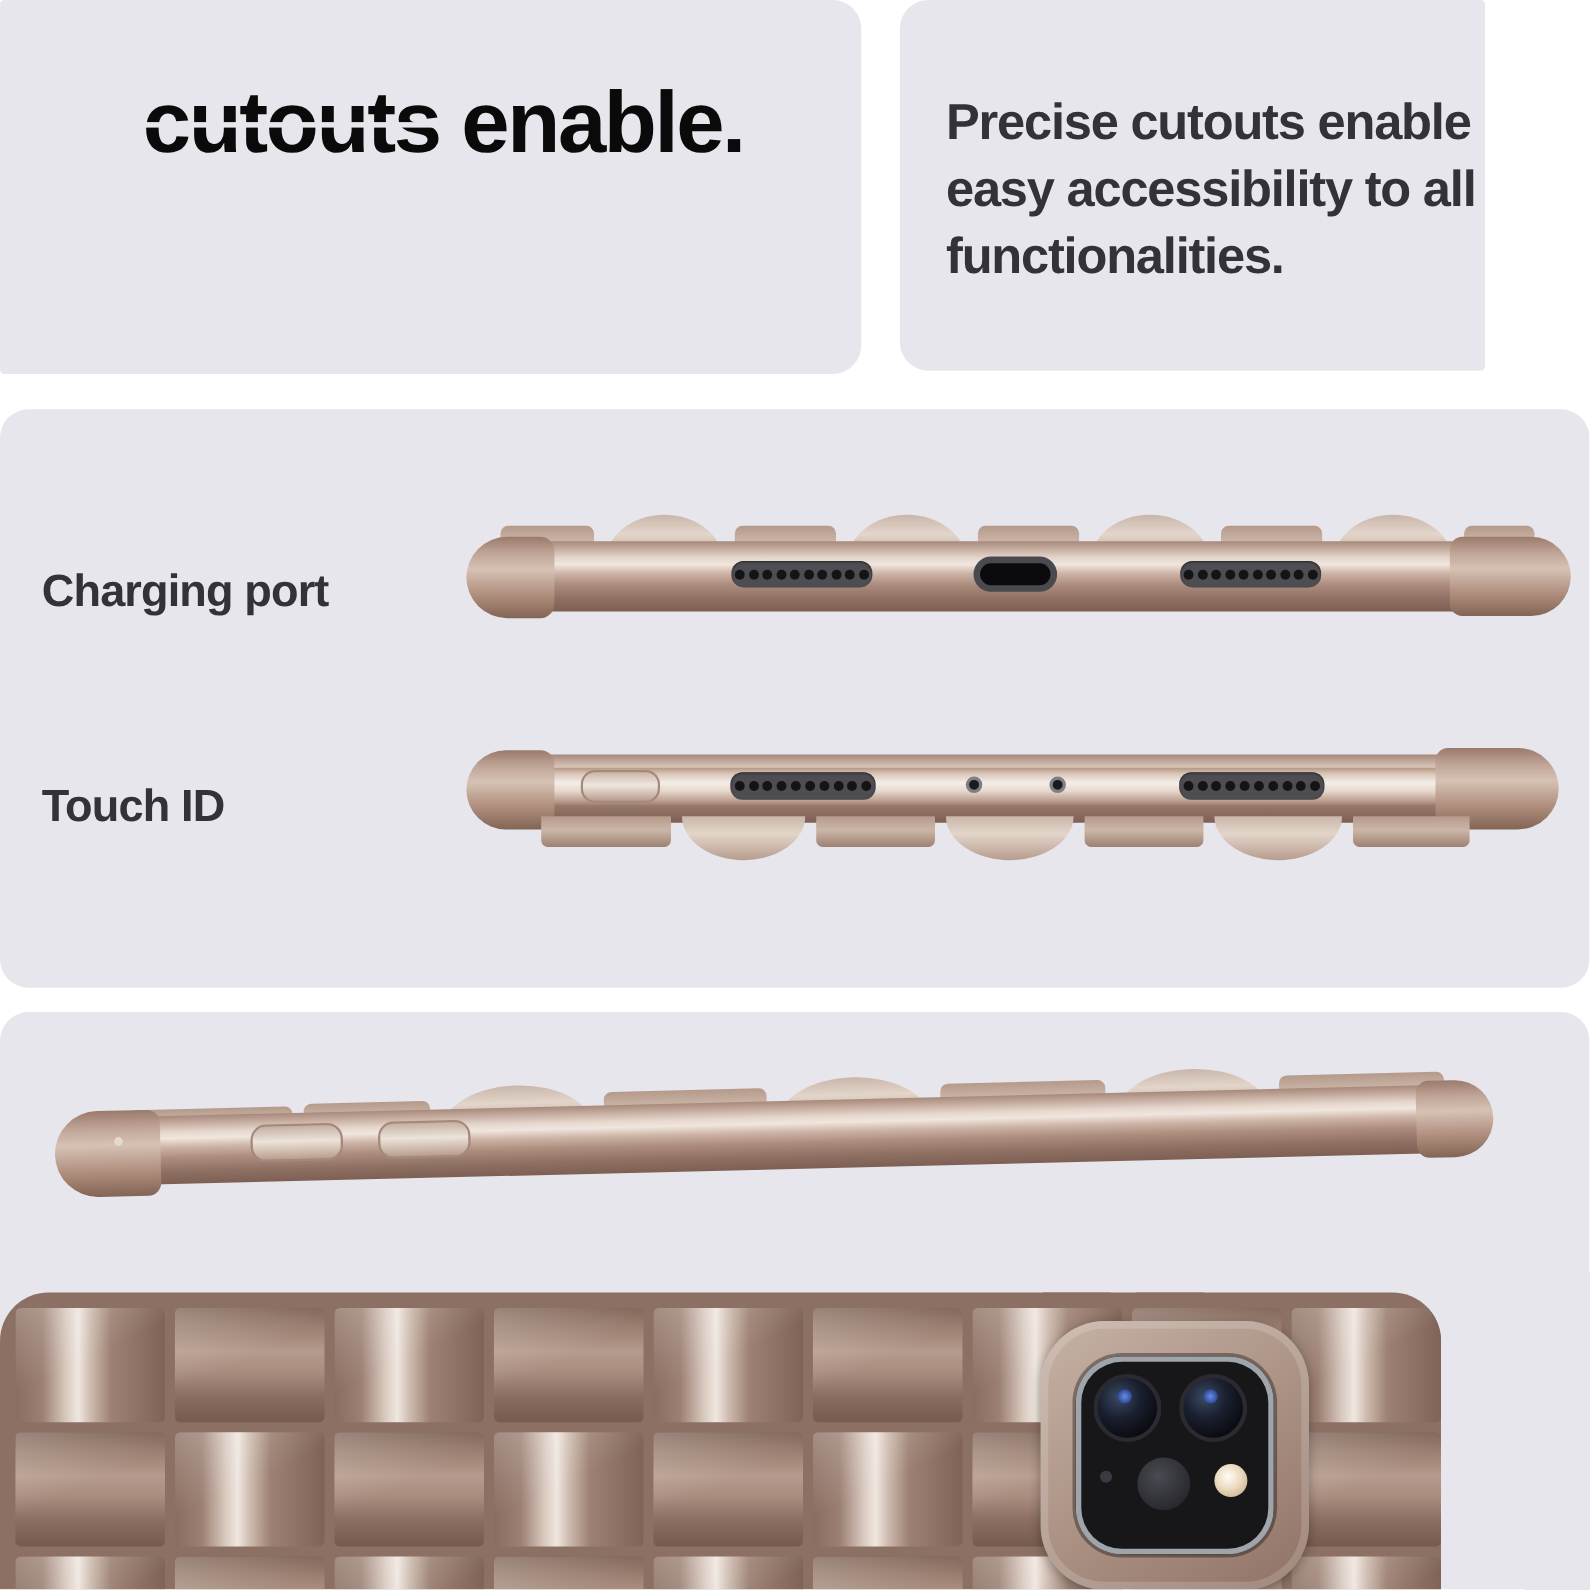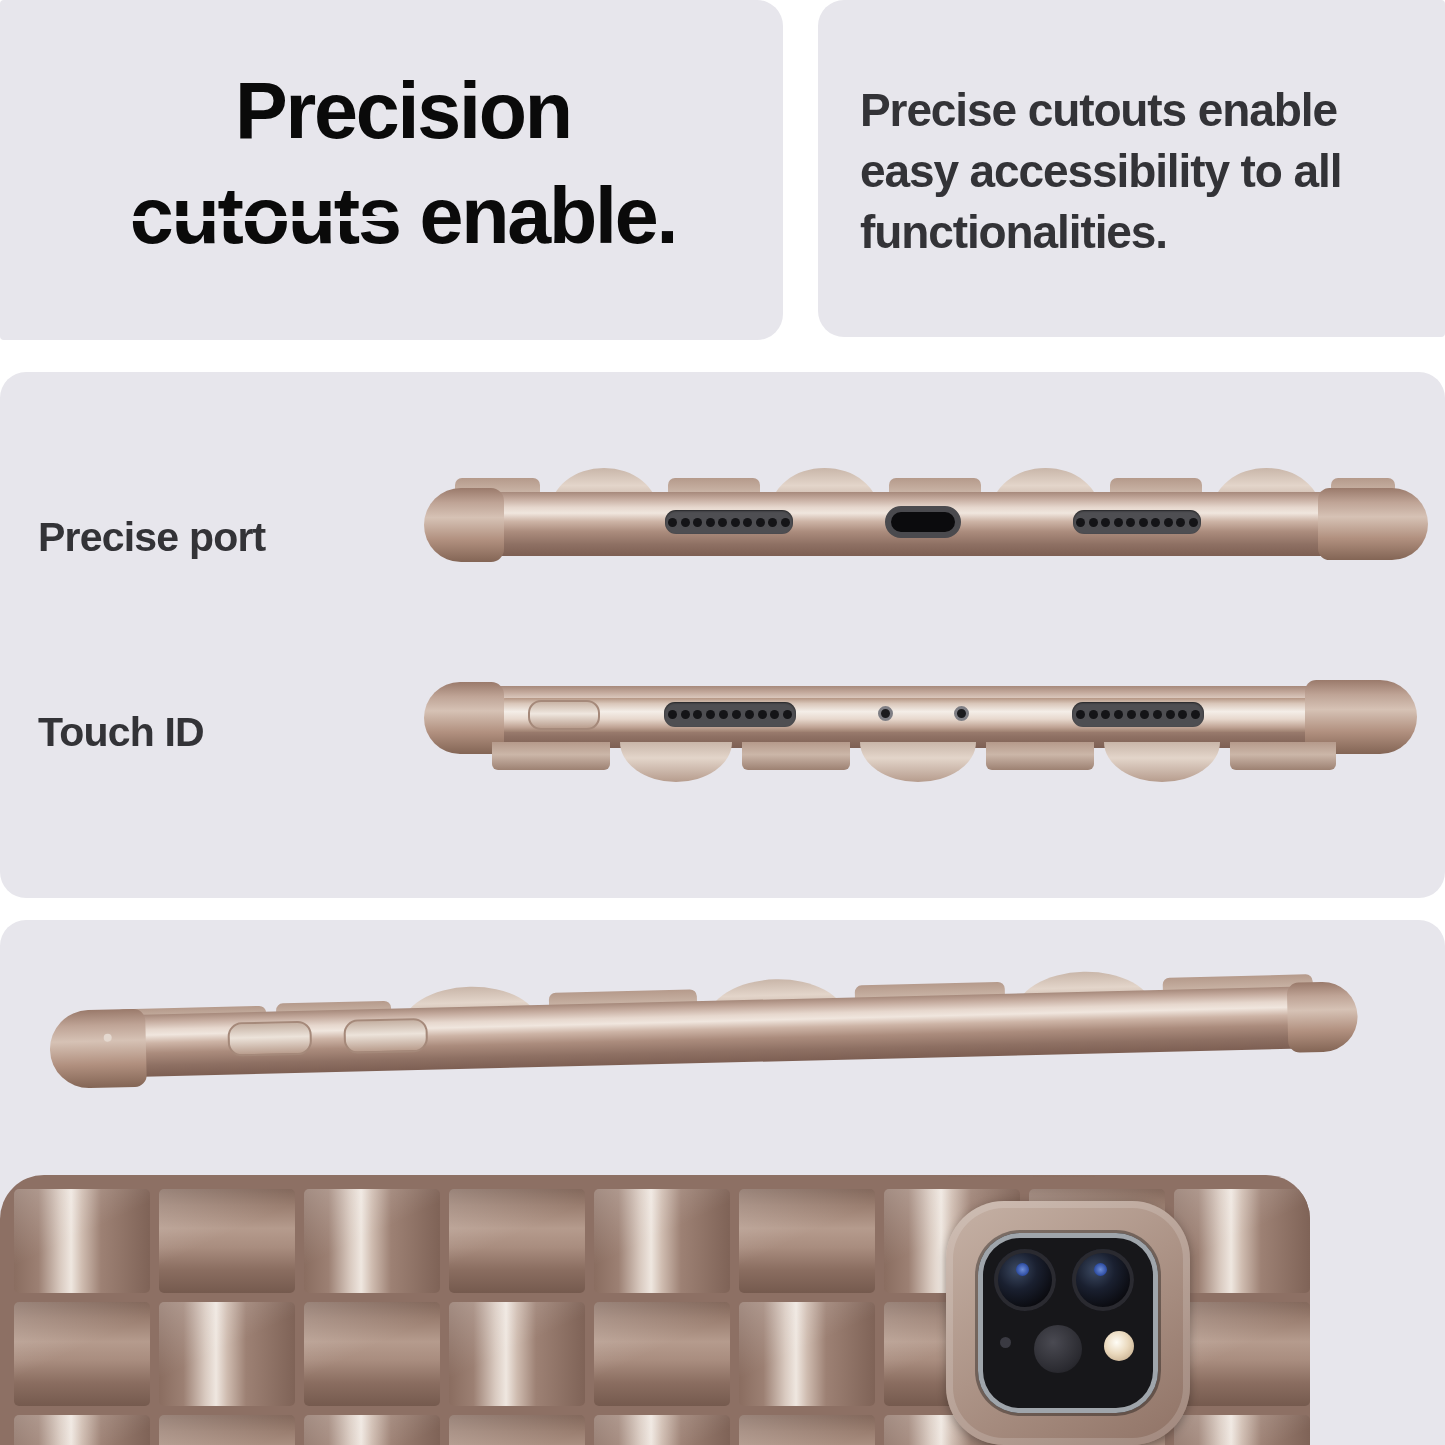--- a/index.html
+++ b/index.html
@@ -17,21 +17,21 @@
     background: #e7e6ec;
     overflow: hidden;
   }
 
   
   #card-headline {
     left: 0; top: 0; width: 783px; height: 340px;
     border-radius: 4px 26px 26px 4px;
   }
   #card-subcopy {
-    left: 818px; top: 0; width: 627px; height: 337px;
+    left: 818px; top: 0; width: 532px; height: 337px;
     border-radius: 26px 4px 4px 26px;
   }
   .headline {
     position: absolute;
     left: 38px; top: 58px;
     width: 730px;
     font-size: 79px;
     line-height: 1.33;
     font-weight: 700;
     letter-spacing: -2.2px;
@@ -291,32 +291,31 @@
     background: linear-gradient(to right, #b59989, #d7c6ba 40%, #9a7e70);
   }
 </style>
 </head>
 <body>
 
 <div class="page">
 
   <div class="card" id="card-headline">
     <div class="headline">
-      <span class="l1">Precision</span>
       <span class="l2"><span class="cutword">cutouts</span><span> enable.</span></span>
     </div>
   </div>
 
   <div class="card" id="card-subcopy">
     <div class="subcopy">Precise cutouts enable easy accessibility to all functionalities.</div>
   </div>
 
   <div class="card" id="card-cutouts">
 
-    <div class="edge-label" id="label-charging">Precise port</div>
+    <div class="edge-label" id="label-charging">Charging port</div>
     <div class="edge-label" id="label-touchid">Touch ID</div>
 
     <div class="shot" style="left:430px; top:92px; width:990px; height:115px;">
 
       <div class="bumps" style="left:25px; top:0px; width:940px; height:48px; gap:10px;">
         <div class="bump-flat" style="width:92px;height:34px;"></div>
         <div class="bump-dome" style="width:118px;height:44px;"></div>
         <div class="bump-flat" style="width:100px;height:34px;"></div>
         <div class="bump-dome" style="width:118px;height:44px;"></div>
         <div class="bump-flat" style="width:100px;height:34px;"></div>

